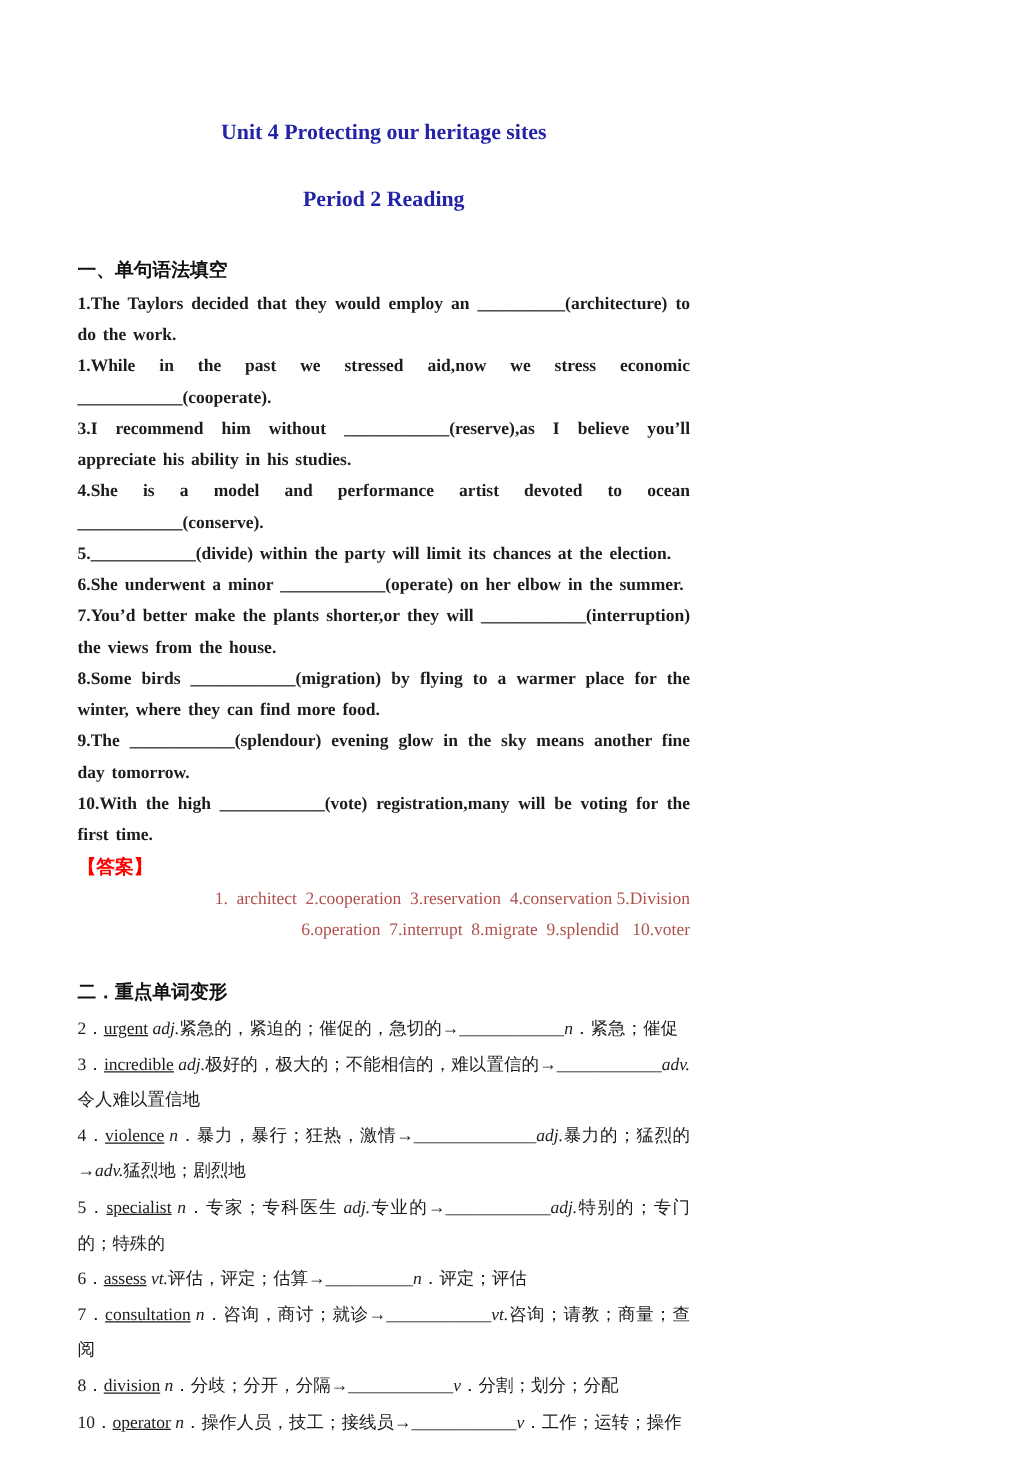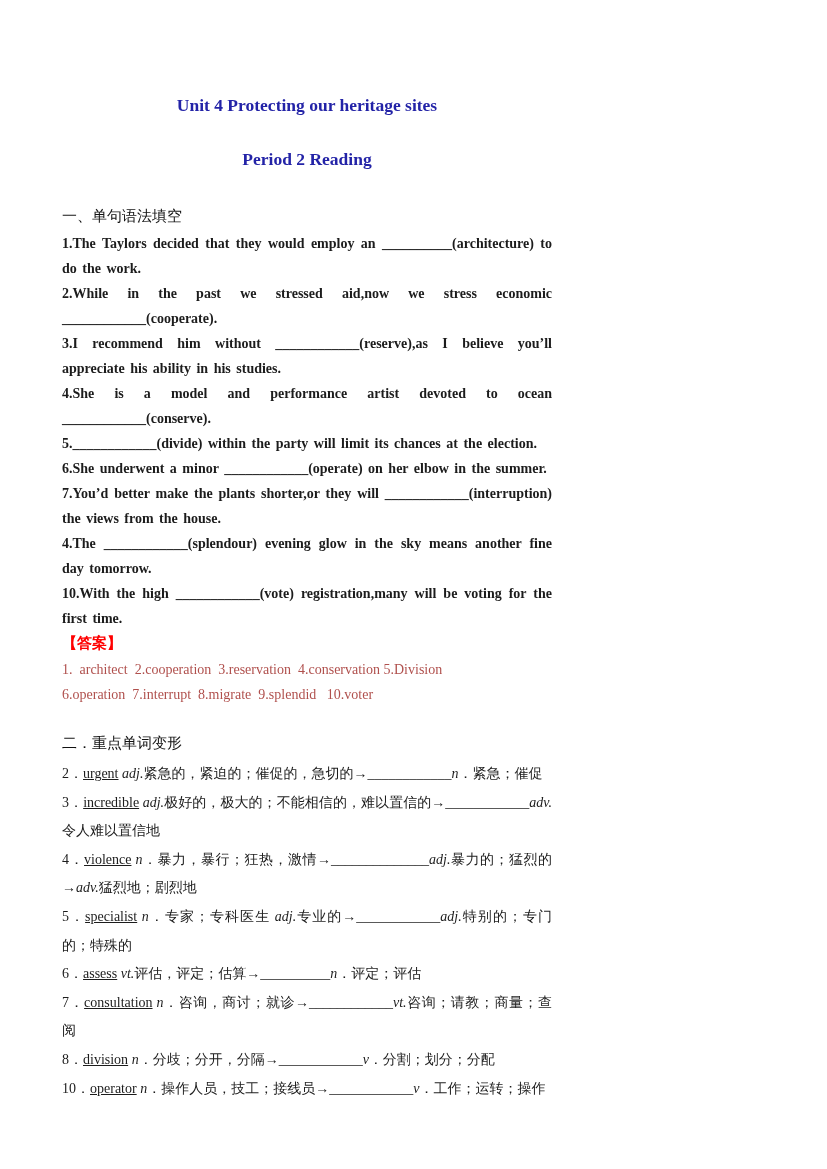--- a/index.html
+++ b/index.html
@@ -26,21 +26,21 @@
     margin:33px 0 0 0;
     text-align:center;
     font-family:"Liberation Serif","DejaVu Serif",serif;
     font-weight:bold;
     font-size:17.5px;
     color:#2323A7;
   }
   .sec-heading{
     margin:37px 0 0 0;
     font-family:"Liberation Sans","DejaVu Sans",sans-serif;
-    font-weight:normal;
+    font-weight:bold;
     font-size:15px;
     color:#111;
   }
   .sec-heading.second{
     margin-top:27px;
   }
   .sentence-list{margin-top:5px;font-weight:bold;}
   .sentence-list p{
     margin:0;
     font-size:14px;
@@ -55,20 +55,21 @@
     font-size:15px;
     line-height:25px;
     color:#FF0000;
   }
   .answers p{
     margin:0;
     font-size:14px;
     line-height:25px;
     color:#B0504D;
     white-space:pre-wrap;
+    text-align:right;
   }
   .word-list{margin-top:7px;}
   .word-list p{
     margin:0;
     font-size:14px;
     line-height:28.6px;
     text-align:justify;
   }
   .seg-u{text-decoration:underline;}
   .seg-i{font-style:italic;}
@@ -78,27 +79,28 @@
 
 <div class="page">
 
   <h1 class="doc-title">Unit 4 Protecting our heritage sites</h1>
   <h2 class="doc-subtitle">Period 2 Reading</h2>
 
   <div>
     <div class="sec-heading">一、单句语法填空</div>
     <div class="sentence-list">
         <p>1.The Taylors decided that they would employ an __________(architecture) to do the work.</p>
-        <p>2.While in the past we stressed aid,now we stress economic ____________(cooperate).</p>
+        <p>1.While in the past we stressed aid,now we stress economic ____________(cooperate).</p>
         <p>3.I recommend him without ____________(reserve),as I believe you’ll appreciate his ability in his studies.</p>
         <p>4.She is a model and performance artist devoted to ocean ____________(conserve).</p>
         <p>5.____________(divide) within the party will limit its chances at the election.</p>
         <p>6.She underwent a minor ____________(operate) on her elbow in the summer.</p>
         <p>7.You’d better make the plants shorter,or they will ____________(interruption) the views from the house.</p>
-        <p>4.The ____________(splendour) evening glow in the sky means another fine day tomorrow.</p>
+        <p>8.Some birds  ____________(migration) by flying to a warmer place for the winter, where they can find more food.</p>
+        <p>9.The ____________(splendour) evening glow in the sky means another fine day tomorrow.</p>
         <p>10.With the high ____________(vote) registration,many will be voting for the first time.</p>
       </div>
     <div class="answers-label">【答案】</div>
     <div class="answers">
       <p>1.  architect  2.cooperation  3.reservation  4.conservation 5.Division</p>
       <p>6.operation  7.interrupt  8.migrate  9.splendid   10.voter</p>
     </div>
   </div>
 
   <div>

